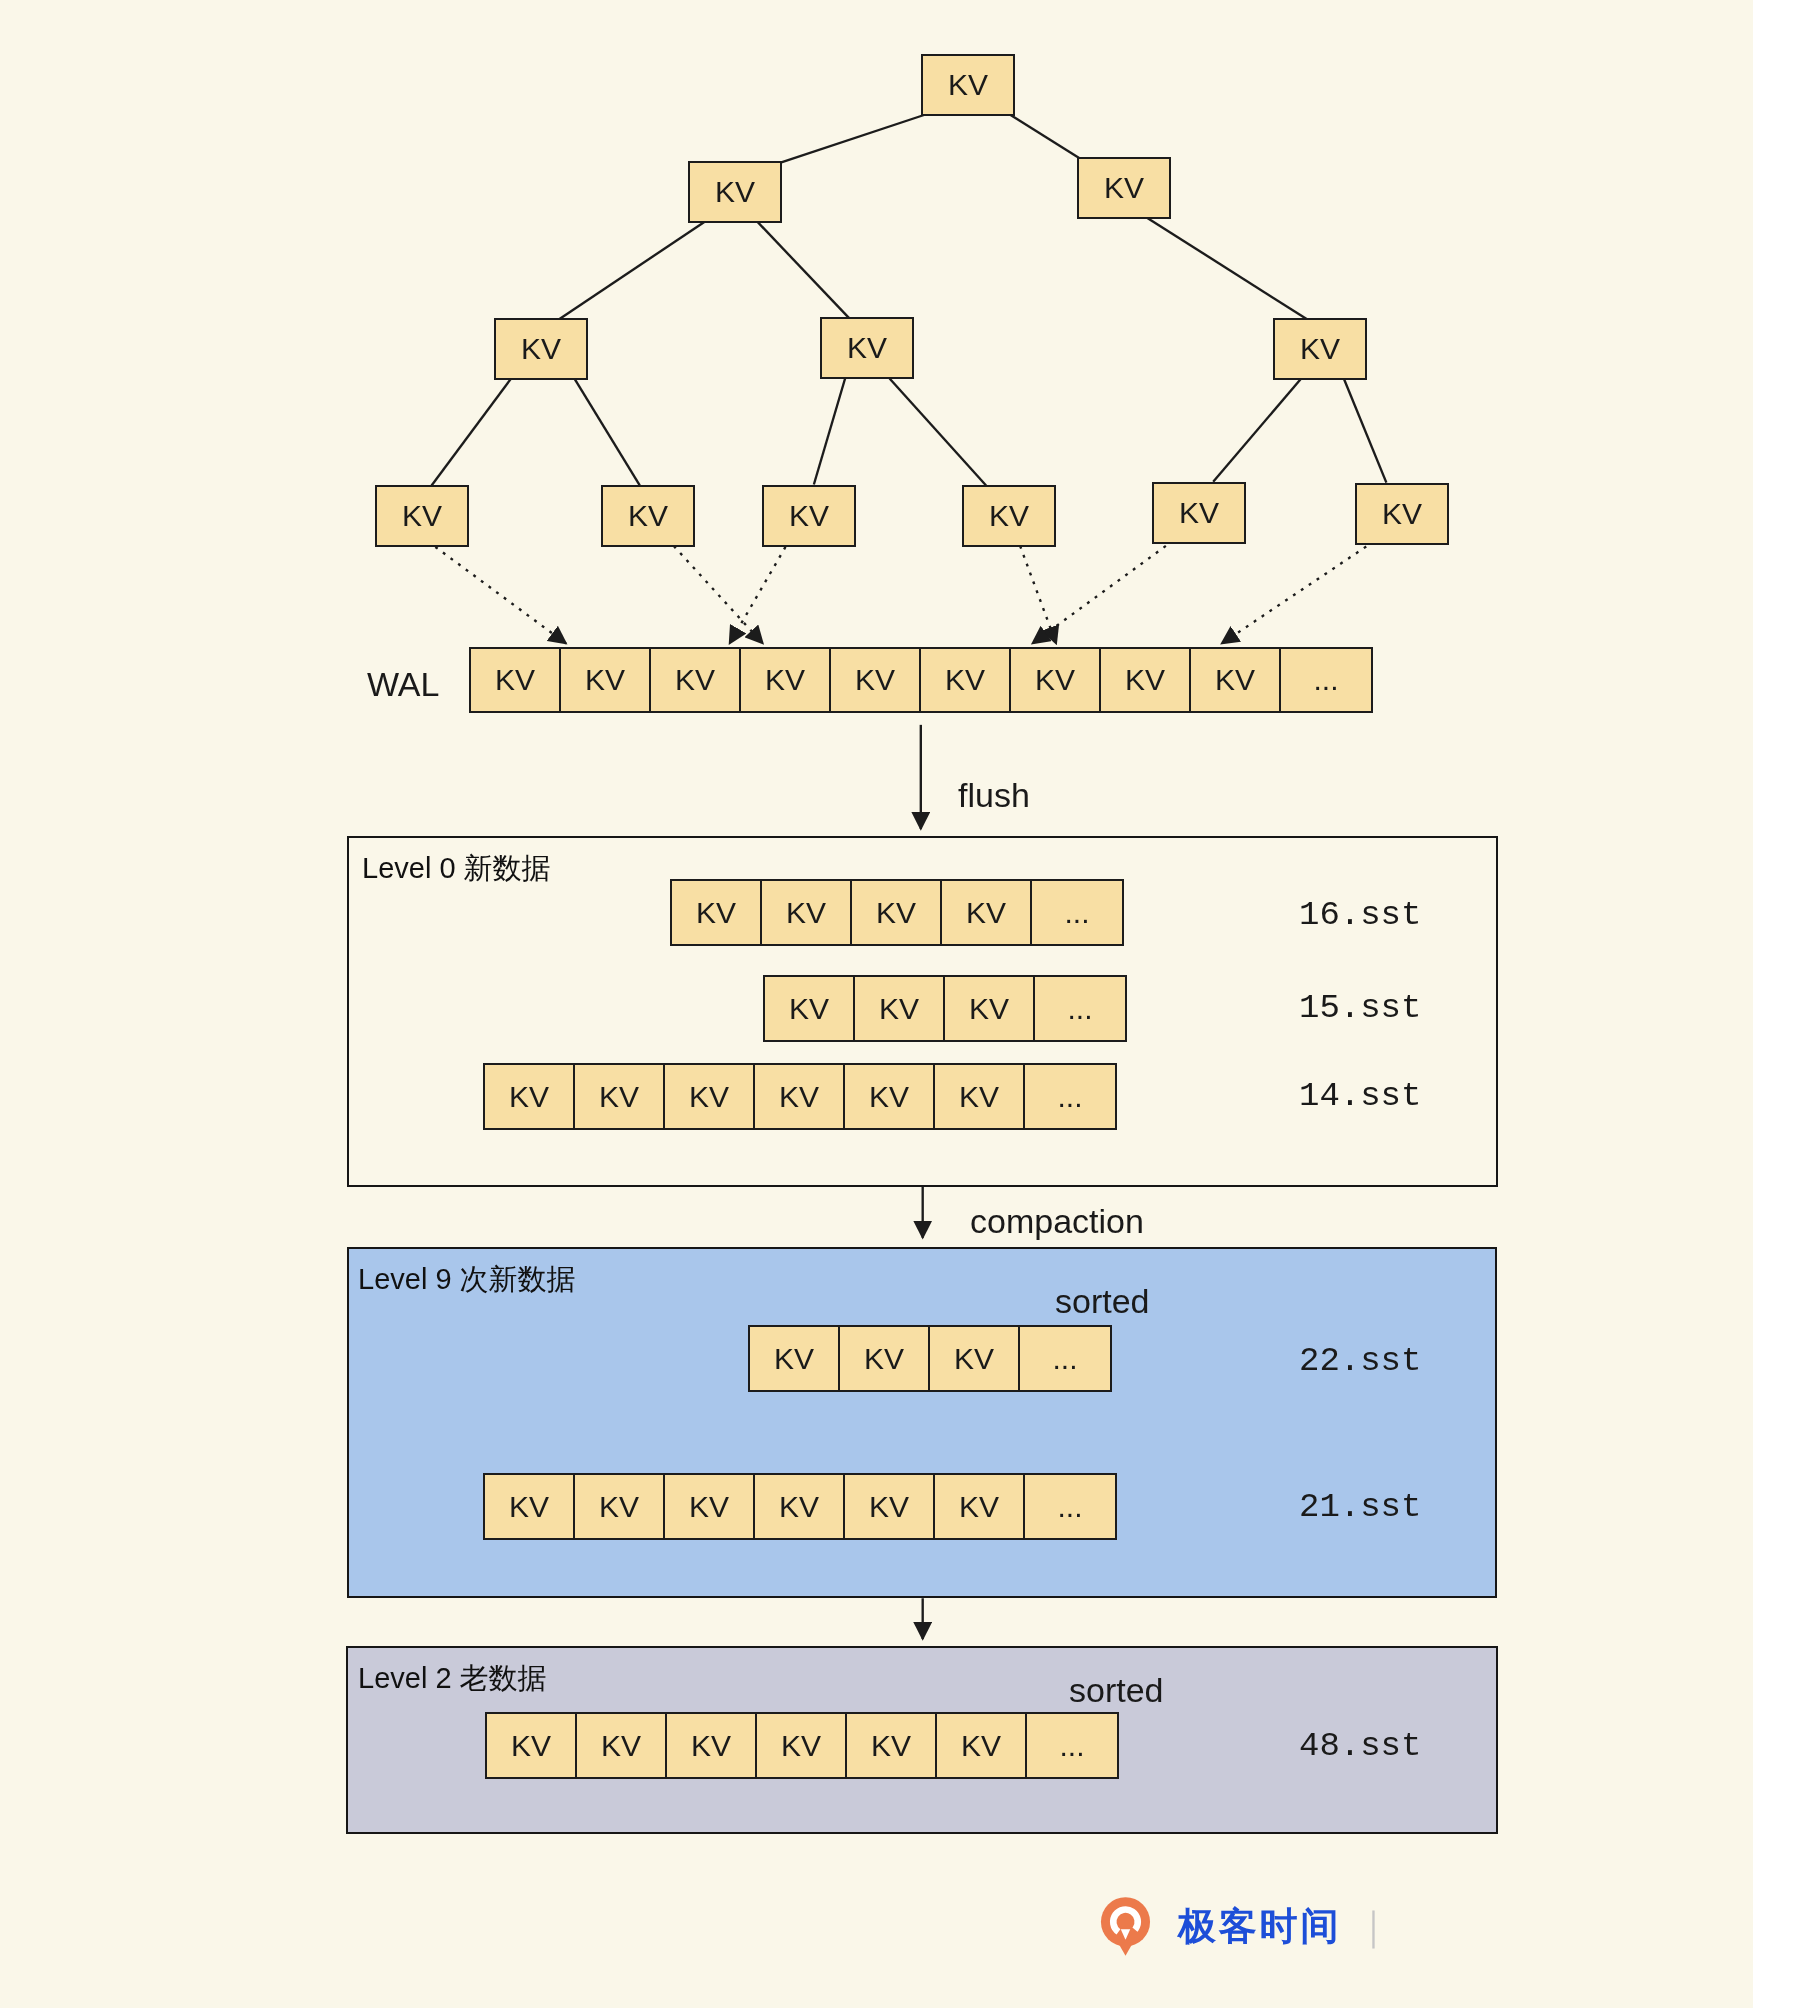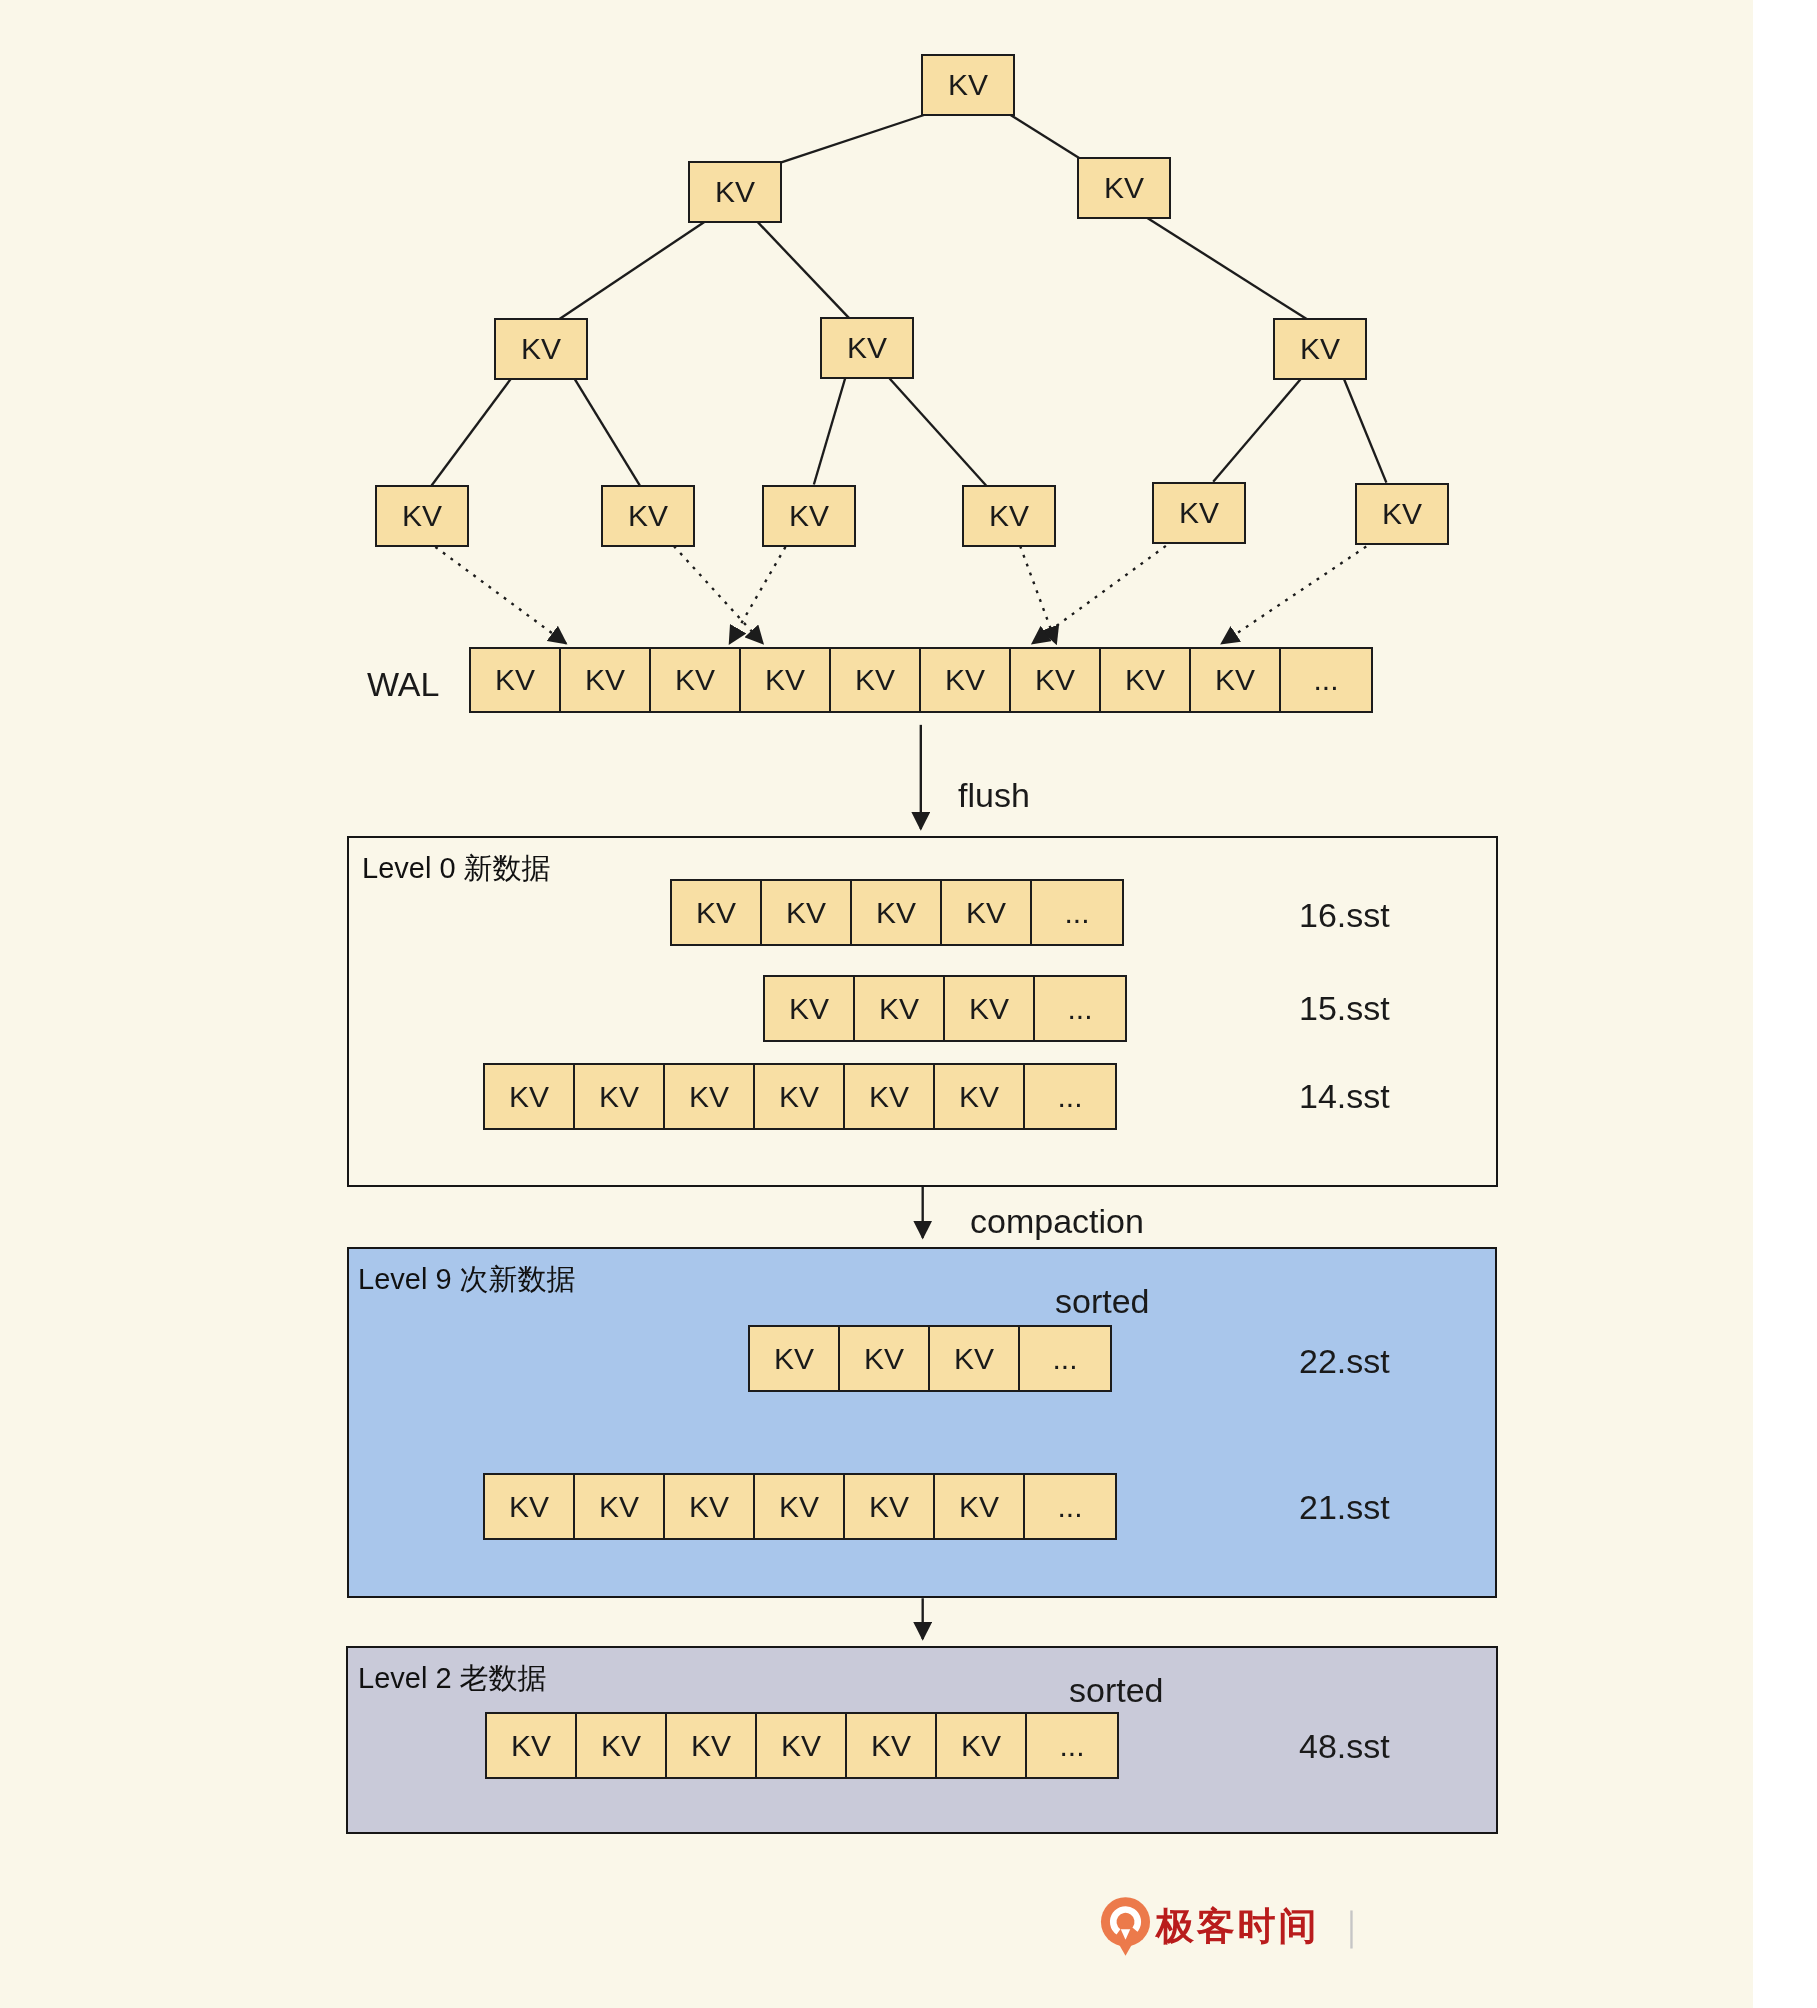--- a/index.html
+++ b/index.html
@@ -35,28 +35,28 @@
 
   
   .levelbox { position:absolute; border:2.8px solid #161616; box-sizing:border-box; }
   .levelbox.l0 { left:347px; top:836px;  width:1151px; height:351px; background:transparent; }
   .levelbox.l1 { left:347px; top:1247px; width:1150px; height:351px; background:#a9c6eb; }
   .levelbox.l2 { left:346px; top:1646px; width:1152px; height:188px; background:#c9cad9; }
 
   .lvl-title { position:absolute; font-size:29px; color:#111; white-space:nowrap; }
 
   .lbl { position:absolute; font-size:34px; color:#1a1a1a; white-space:nowrap; }
-  .sstlbl { position:absolute; left:1299px; font-size:34px; color:#1a1a1a; }
+  .sstlbl { position:absolute; left:1299px; font-size:34px; color:#1a1a1a;font-family:Liberation Mono, monospace; }
 
   
   .footer {
     position:absolute; left:1100px; top:1896px; height:61px;
     display:flex; align-items:center;
   }
-  .footer .brand { font-size:38px; font-weight:700; color:#b91c1c; letter-spacing:2.8px; margin-left:5px; }
+  .footer .brand { font-size:38px; font-weight:700; color:#1d4ed8; letter-spacing:2.8px; margin-left:27px; }
   .footer .divider { font-size:38px; color:#c6c6c6; margin:0 11.4px 0 13.2px; font-weight:400; }
   .footer .course { font-size:38px; color:#9b9b9b; letter-spacing:1.9px; }
 </style>
 </head>
 <body>
 
 <div class="canvas">
 
   <svg class="overlay" viewBox="0 0 1920 2122">
     <defs>

